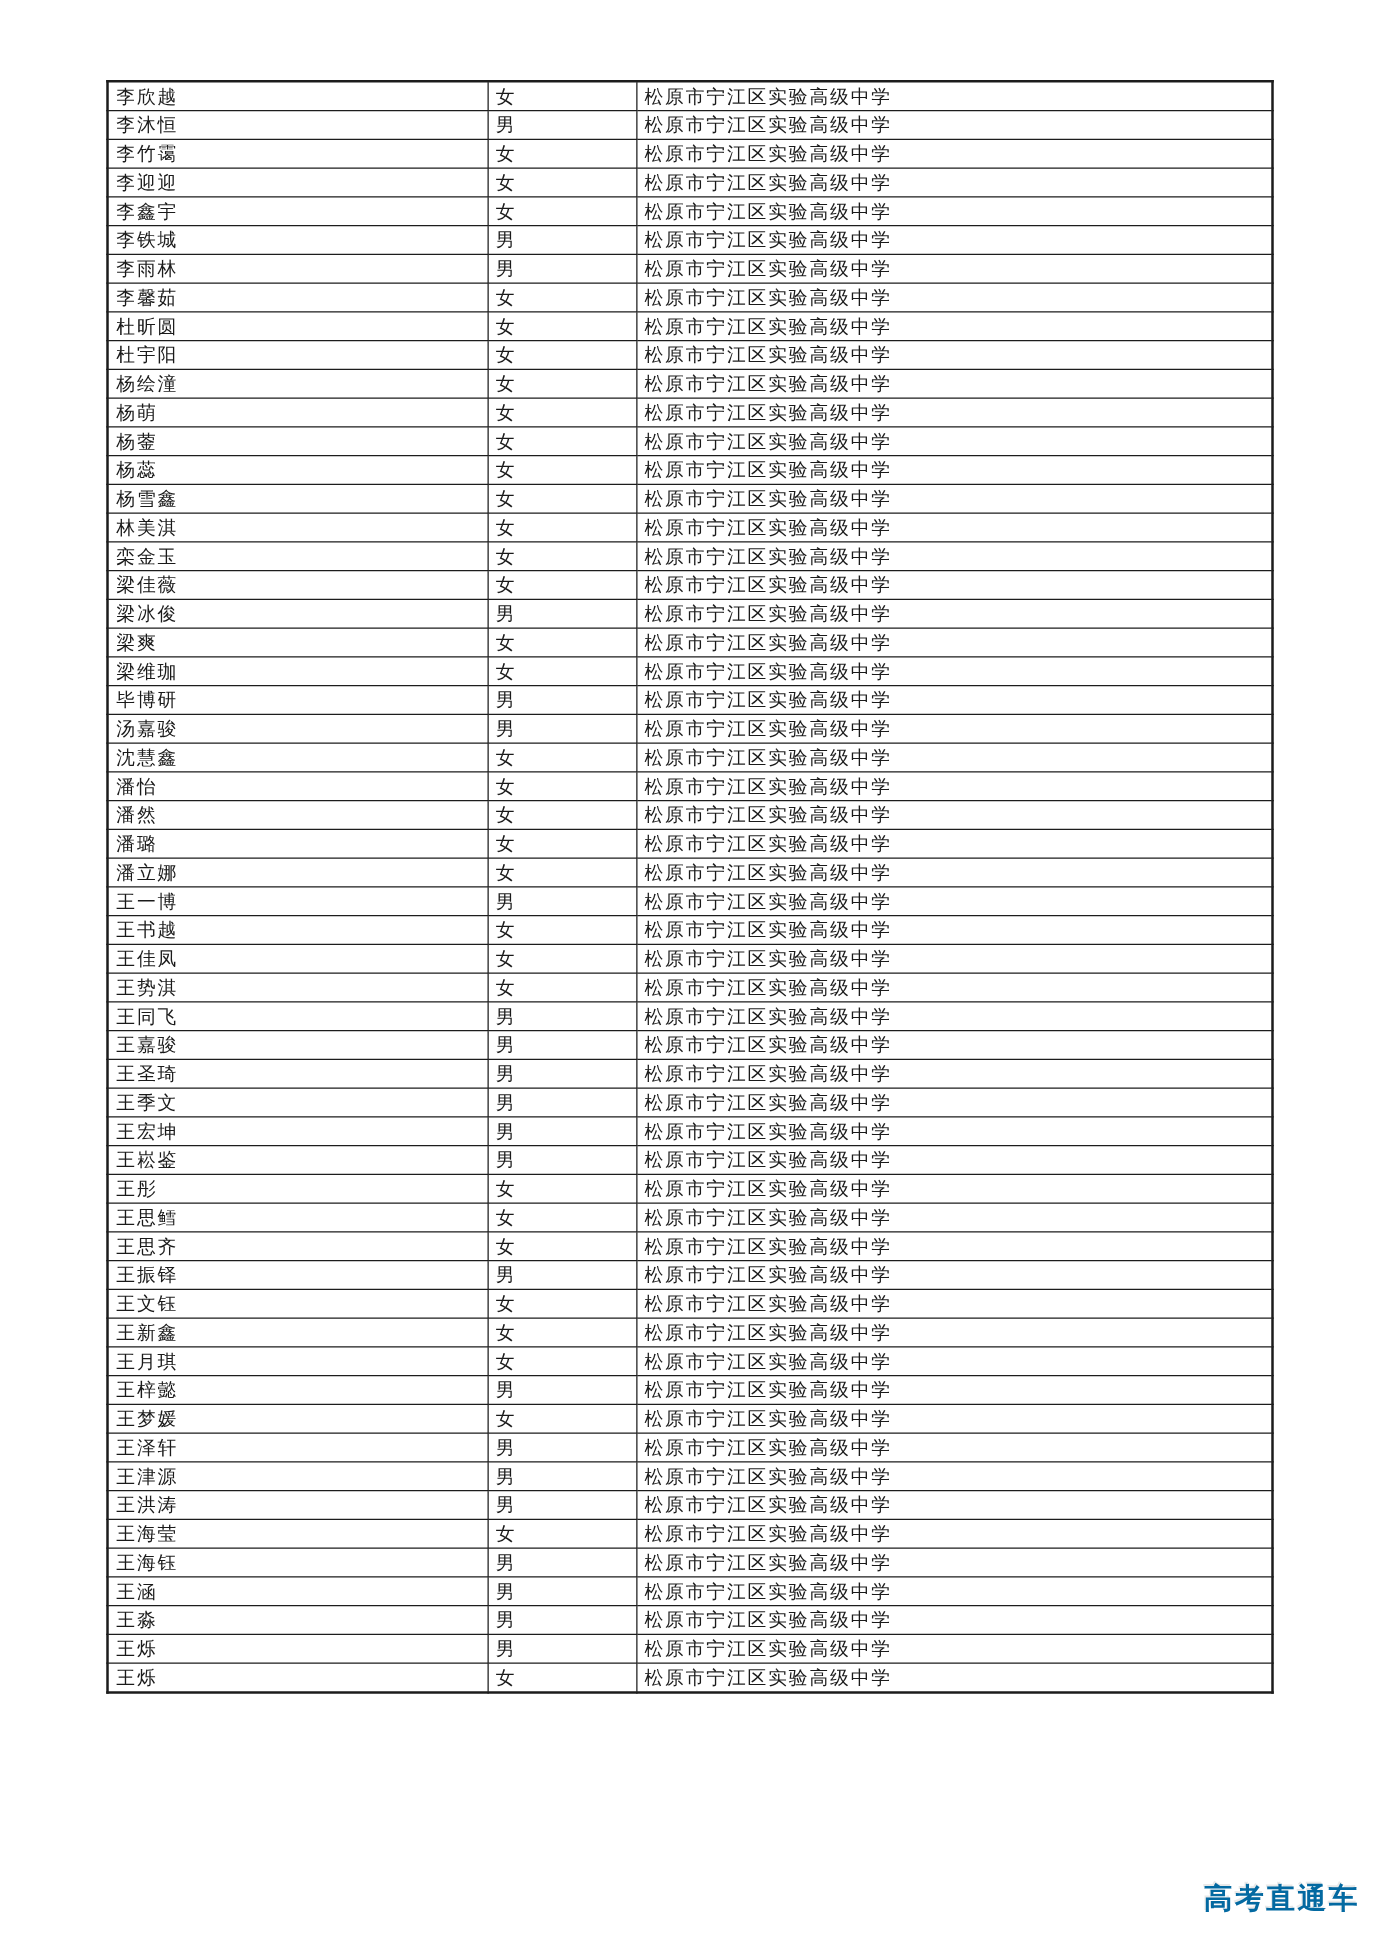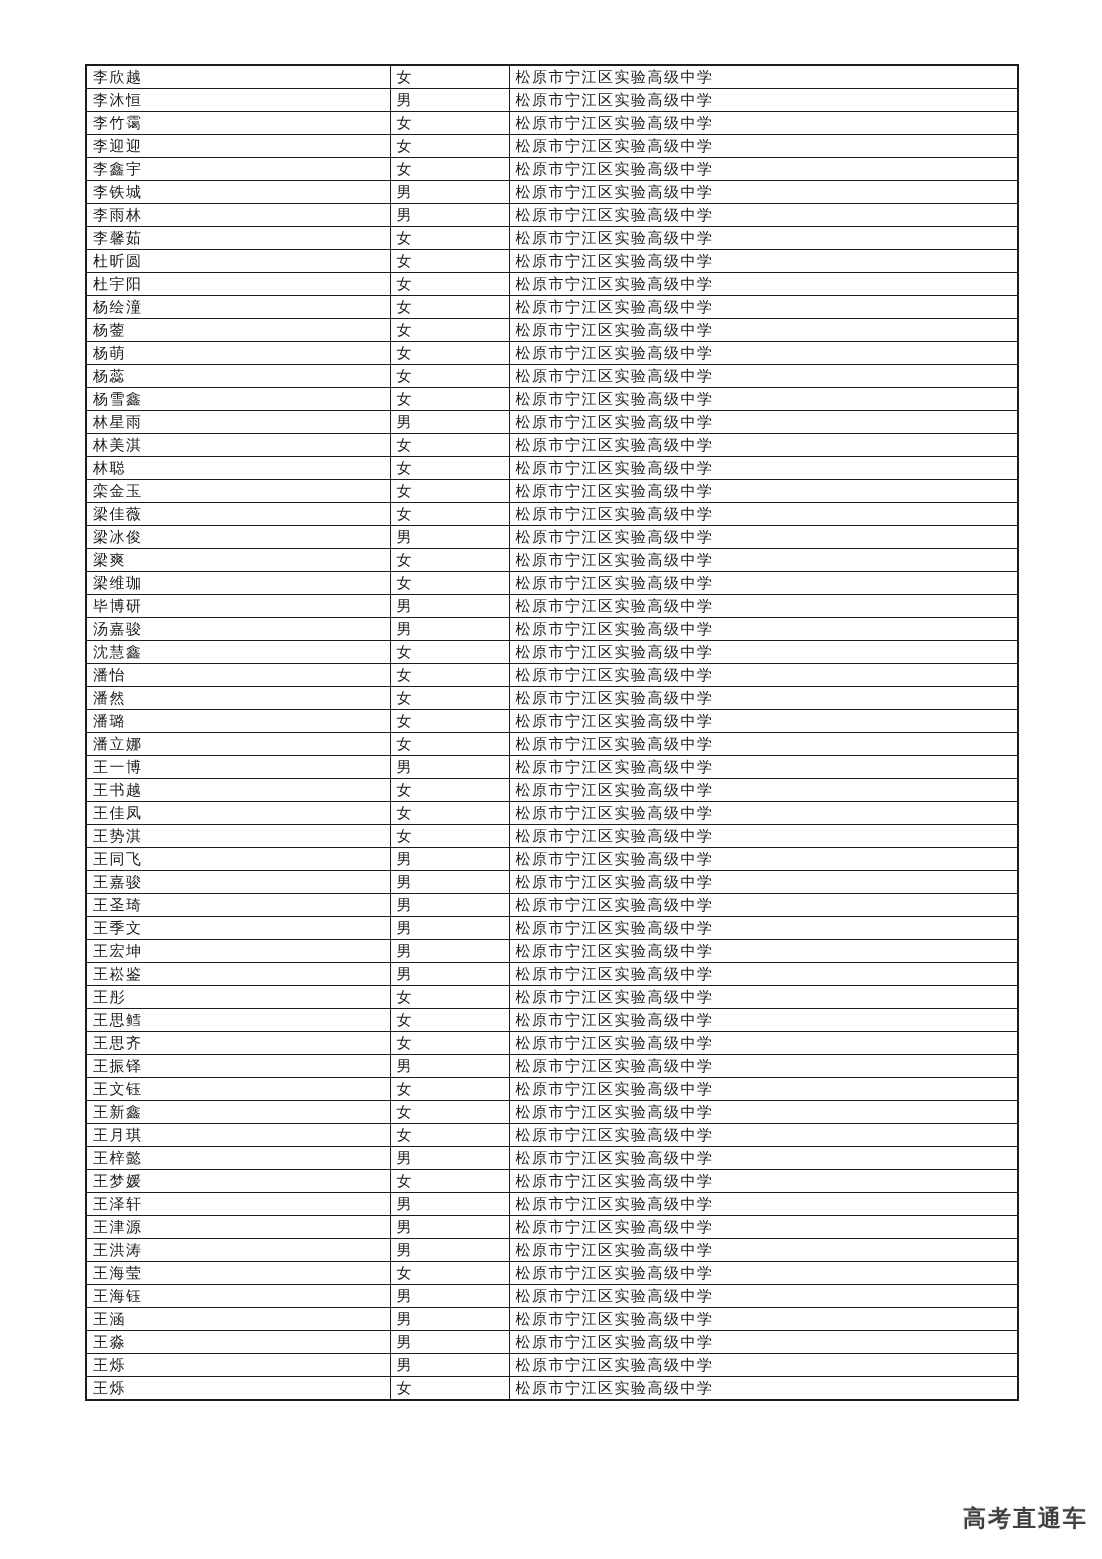--- a/index.html
+++ b/index.html
@@ -42,21 +42,21 @@
   col.c-name   { width: 304px; }
   col.c-gender { width: 119px; }
   col.c-school { width: 509px; }
   .watermark {
     position: absolute;
     right: 14px;
     top: 1503px;
     font-size: 23px;
     font-weight: bold;
     letter-spacing: 2px;
-    color: #404040;
+    color: #0369a1;
     text-shadow: 1px 1px 0 #ffffff, -1px -1px 0 #e9e9e9;
     font-family: "DejaVu Sans", "Liberation Sans", sans-serif;
   }
 </style>
 </head>
 <body>
 
 <div class="page">
 
   <table class="roster">
@@ -115,51 +115,41 @@
           <td>杜宇阳</td>
           <td>女</td>
           <td>松原市宁江区实验高级中学</td>
         </tr>
         <tr>
           <td>杨绘潼</td>
           <td>女</td>
           <td>松原市宁江区实验高级中学</td>
         </tr>
         <tr>
+          <td>杨萌</td>
+          <td>女</td>
+          <td>松原市宁江区实验高级中学</td>
+        </tr>
+        <tr>
           <td>杨蓥</td>
           <td>女</td>
           <td>松原市宁江区实验高级中学</td>
         </tr>
         <tr>
-          <td>杨萌</td>
-          <td>女</td>
-          <td>松原市宁江区实验高级中学</td>
-        </tr>
-        <tr>
           <td>杨蕊</td>
           <td>女</td>
           <td>松原市宁江区实验高级中学</td>
         </tr>
         <tr>
           <td>杨雪鑫</td>
           <td>女</td>
           <td>松原市宁江区实验高级中学</td>
         </tr>
         <tr>
-          <td>林星雨</td>
-          <td>男</td>
-          <td>松原市宁江区实验高级中学</td>
-        </tr>
-        <tr>
           <td>林美淇</td>
-          <td>女</td>
-          <td>松原市宁江区实验高级中学</td>
-        </tr>
-        <tr>
-          <td>林聪</td>
           <td>女</td>
           <td>松原市宁江区实验高级中学</td>
         </tr>
         <tr>
           <td>栾金玉</td>
           <td>女</td>
           <td>松原市宁江区实验高级中学</td>
         </tr>
         <tr>
           <td>梁佳薇</td>

